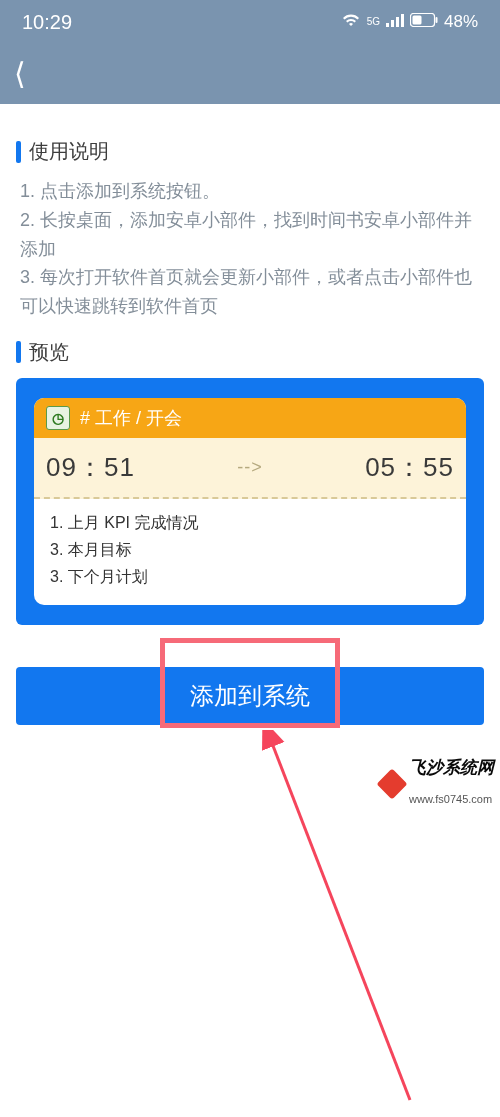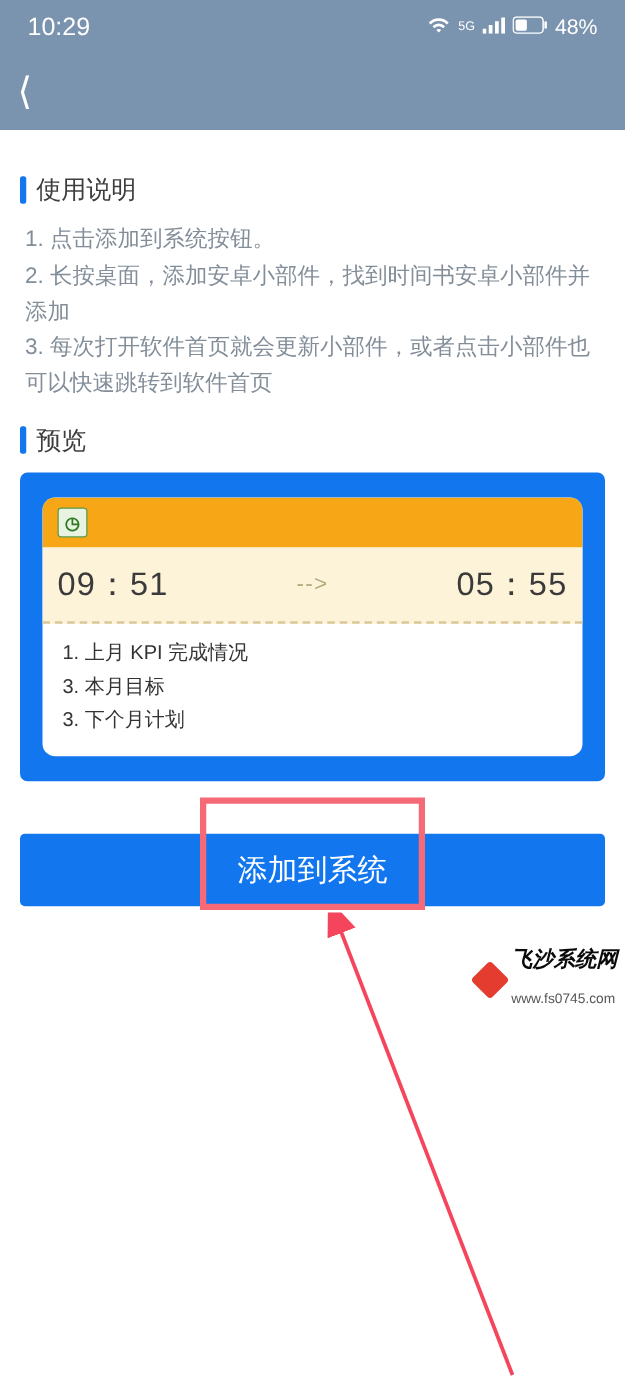--- a/index.html
+++ b/index.html
@@ -190,20 +190,21 @@
     <div>2. 长按桌面，添加安卓小部件，找到时间书安卓小部件并添加</div>
     <div>3. 每次打开软件首页就会更新小部件，或者点击小部件也可以快速跳转到软件首页</div>
   </div>
 
   <div class="section-title">预览</div>
 
   <div class="preview-card">
     <div class="widget">
       <div class="widget-head">
         <span class="widget-icon">◷</span>
+        <span># 工作 / 开会</span>
       </div>
       <div class="widget-times">
         <span>09：51</span>
         <span class="widget-arrow">--&gt;</span>
         <span>05：55</span>
       </div>
       <div class="widget-list">
         <div>1. 上月 KPI 完成情况</div>
         <div>3. 本月目标</div>
         <div>3. 下个月计划</div>

